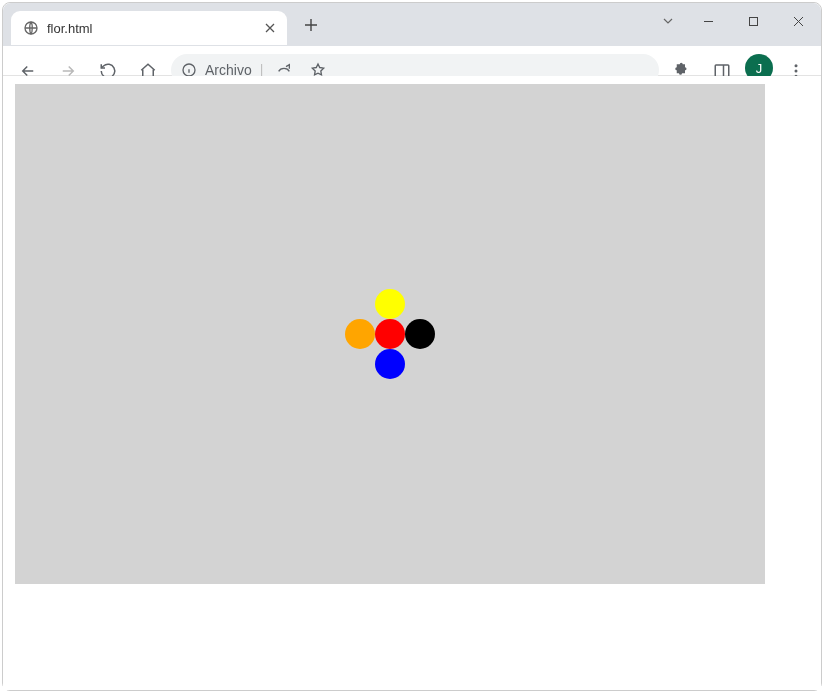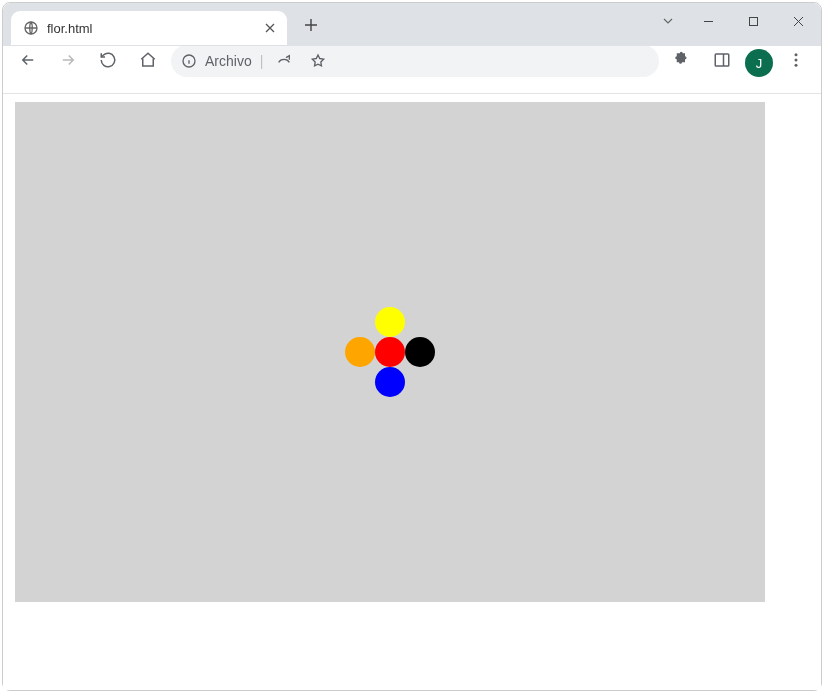--- a/index.html
+++ b/index.html
@@ -66,25 +66,25 @@
   }
   .window-controls .wc {
     width:45px; height:36px;
     display:flex; align-items:center; justify-content:center;
     color:#555; cursor:pointer;
   }
   .window-controls .wc.chevron { width:36px; }
 
   
   .toolbar {
-    height: 48px;
+    height: 30px;
     background: #fff;
     display:flex;
-    align-items:flex-end;
-    padding: 16px 8px;
+    align-items:flex-start;
+    padding: 8px 8px;
     gap: 6px;
     border-bottom: 1px solid #e3e3e3;
   }
   .tb-btn {
     width:34px; height:34px;
     display:flex; align-items:center; justify-content:center;
     border-radius:50%;
     color:#5f6368;
     cursor:pointer;
   }

